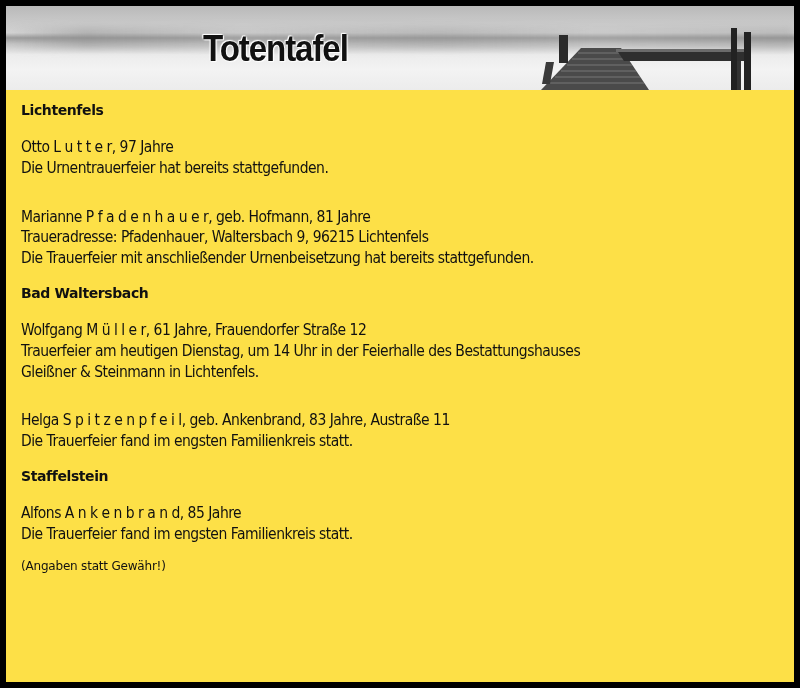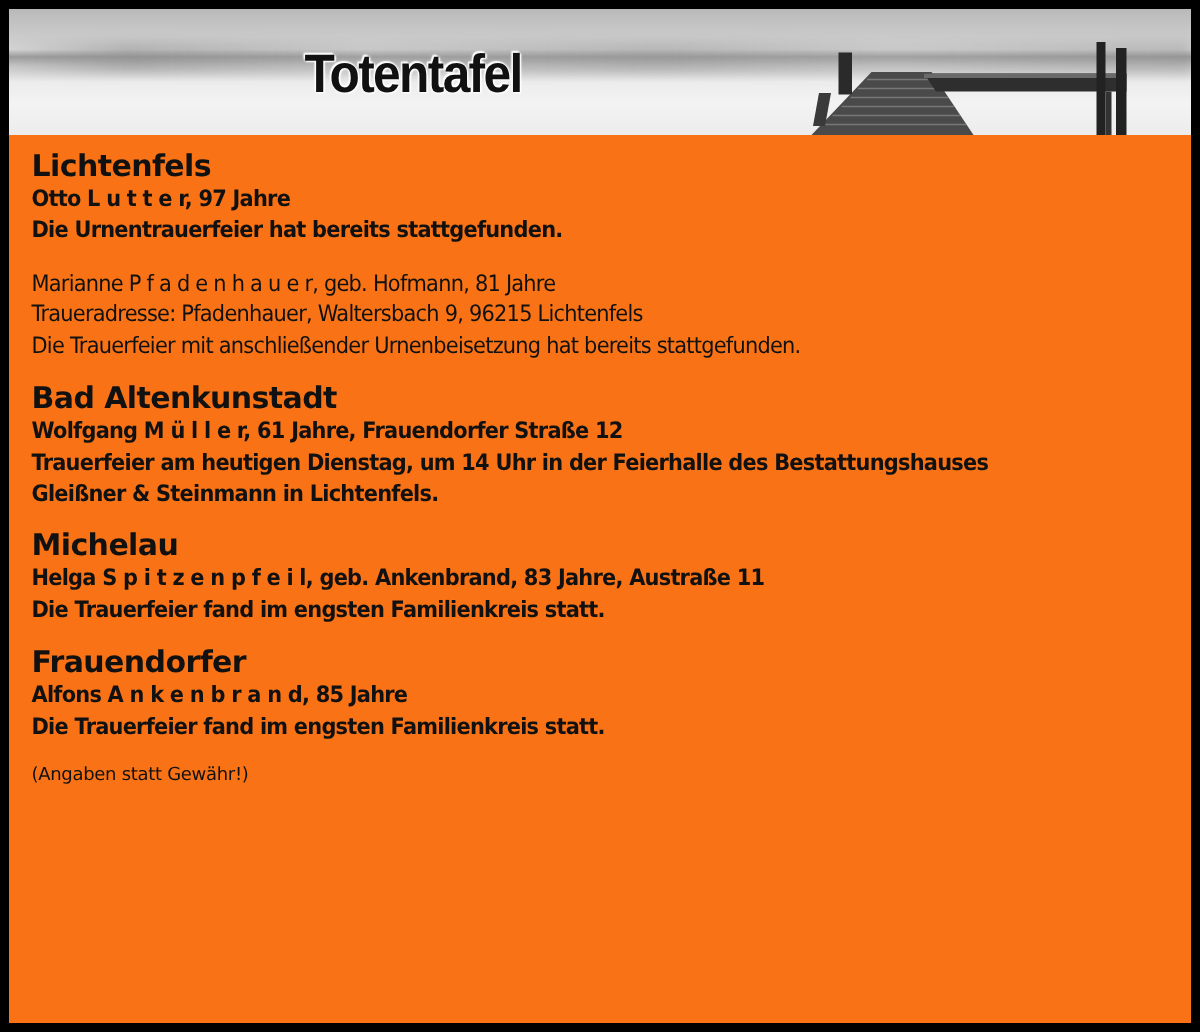--- a/index.html
+++ b/index.html
@@ -1,19 +1,19 @@
 <!DOCTYPE html>
 <html><head>
 <meta charset="utf-8">
 <style>
   * { margin: 0; padding: 0; box-sizing: border-box; }
   html, body { width: 800px; height: 688px; background: #000; overflow: hidden; }
   .frame {
     position: absolute; left: 6px; top: 6px; width: 788px; height: 676px;
-    background: #f97316; overflow: hidden; padding-left: 24px;
+    background: #fde047; overflow: hidden; padding-left: 24px;
   }
   .banner {
     position: absolute; left: 0; top: 0; width: 788px; height: 84px;
     background: linear-gradient(180deg, #b9b9b9 0%, #c8c8c8 18%, #d4d4d4 32%, #9c9c9c 38%, #c4c4c4 45%, #ececec 58%, #f3f3f3 75%, #ececec 100%);
     overflow: hidden;
   }
   .banner .mist {
     position: absolute; left: 0; top: 22px; width: 100%; height: 20px;
     background: linear-gradient(90deg, rgba(150,150,150,0.0) 0%, rgba(140,140,140,0.5) 10%, rgba(170,170,170,0.3) 30%, rgba(150,150,150,0.5) 55%, rgba(175,175,175,0.3) 75%, rgba(140,140,140,0.4) 100%);
     filter: blur(4px);
@@ -25,25 +25,25 @@
     transform: scaleX(0.92); transform-origin: left;
     text-shadow: 0 0 2px #fff, 0 0 2px #fff, 1px 1px 1px #fff, -1px -1px 1px #fff;
   }
   .pier { position: absolute; left: 0; top: 0; }
   .content {
     position: absolute; left: 15px; top: 90px; width: 770px;
     font-family: "DejaVu Sans", sans-serif; font-size: 15px; line-height: 20.8px;
     color: #111; letter-spacing: -0.55px;
   }
   .section-title {
-    font-weight: bold; font-size: 20px; letter-spacing: -0.4px; line-height: 21px; margin-top: 14px;
+    font-weight: bold; font-size: 14px; letter-spacing: -0.4px; line-height: 21px; margin-top: 14px;
   }
   .section-title.first { margin-top: 4px; }
-  .entry { margin-top: 15px; }
-  .section-title + .entry { margin-top: 1px; font-weight: bold; }
+  .entry { margin-top: 28px; }
+  .section-title + .entry { margin-top: 16px; }
   .line { white-space: nowrap; transform: scaleX(0.93); transform-origin: left; }
   .disclaimer { margin-top: 12px; font-size: 12px; letter-spacing: -0.2px; line-height: 18px; }
 </style>
 </head>
 <body>
 
 <div class="frame">
   <div class="banner">
     <div class="mist"></div>
     <svg class="pier" width="788" height="84" viewBox="0 0 788 84">
@@ -78,35 +78,34 @@
     <div class="entry">
       <div class="line">Otto L u t t e r, 97 Jahre</div>
       <div class="line">Die Urnentrauerfeier hat bereits stattgefunden.</div>
     </div>
     <div class="entry">
       <div class="line">Marianne P f a d e n h a u e r, geb. Hofmann, 81 Jahre</div>
       <div class="line">Traueradresse: Pfadenhauer, Waltersbach 9, 96215 Lichtenfels</div>
       <div class="line">Die Trauerfeier mit anschließender Urnenbeisetzung hat bereits stattgefunden.</div>
     </div>
 
-    <div class="section-title">Bad Altenkunstadt</div>
+    <div class="section-title">Bad Waltersbach</div>
     <div class="entry">
       <div class="line">Wolfgang M ü l l e r, 61 Jahre, Frauendorfer Straße 12</div>
       <div class="line">Trauerfeier am heutigen Dienstag, um 14 Uhr in der Feierhalle des Bestattungshauses</div>
       <div class="line">Gleißner &amp; Steinmann in Lichtenfels.</div>
     </div>
 
-    <div class="section-title">Michelau</div>
     <div class="entry">
       <div class="line">Helga S p i t z e n p f e i l, geb. Ankenbrand, 83 Jahre, Austraße 11</div>
       <div class="line">Die Trauerfeier fand im engsten Familienkreis statt.</div>
     </div>
 
 
-    <div class="section-title">Frauendorfer</div>
+    <div class="section-title">Staffelstein</div>
     <div class="entry">
       <div class="line">Alfons A n k e n b r a n d, 85 Jahre</div>
       <div class="line">Die Trauerfeier fand im engsten Familienkreis statt.</div>
     </div>
 
     <div class="disclaimer">(Angaben statt Gewähr!)</div>
   </div>
 </div>
 
 </body></html>

